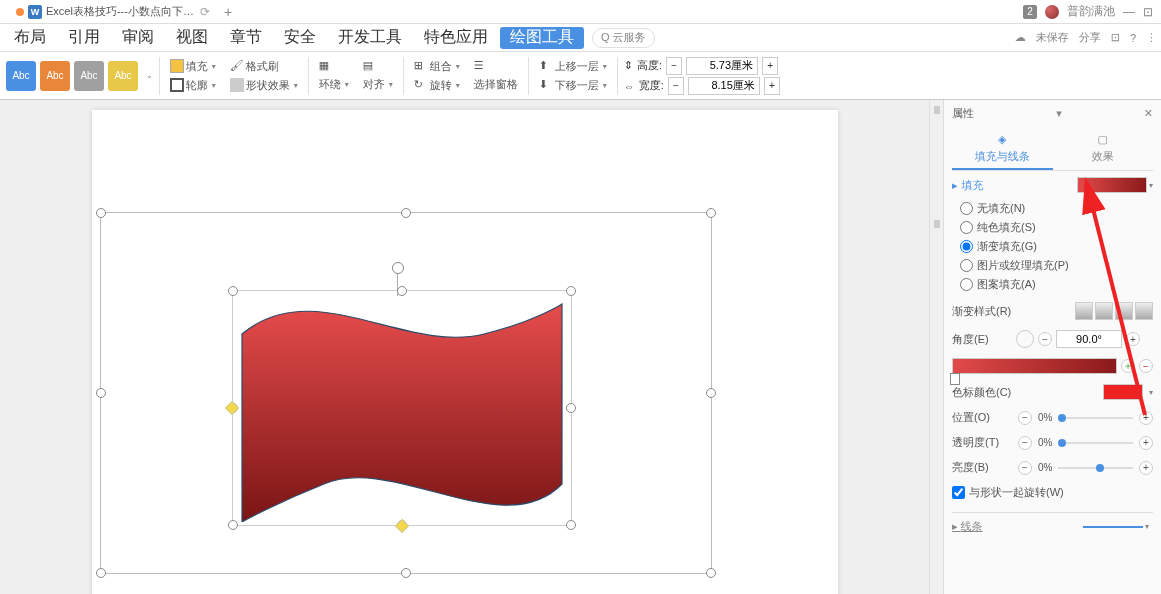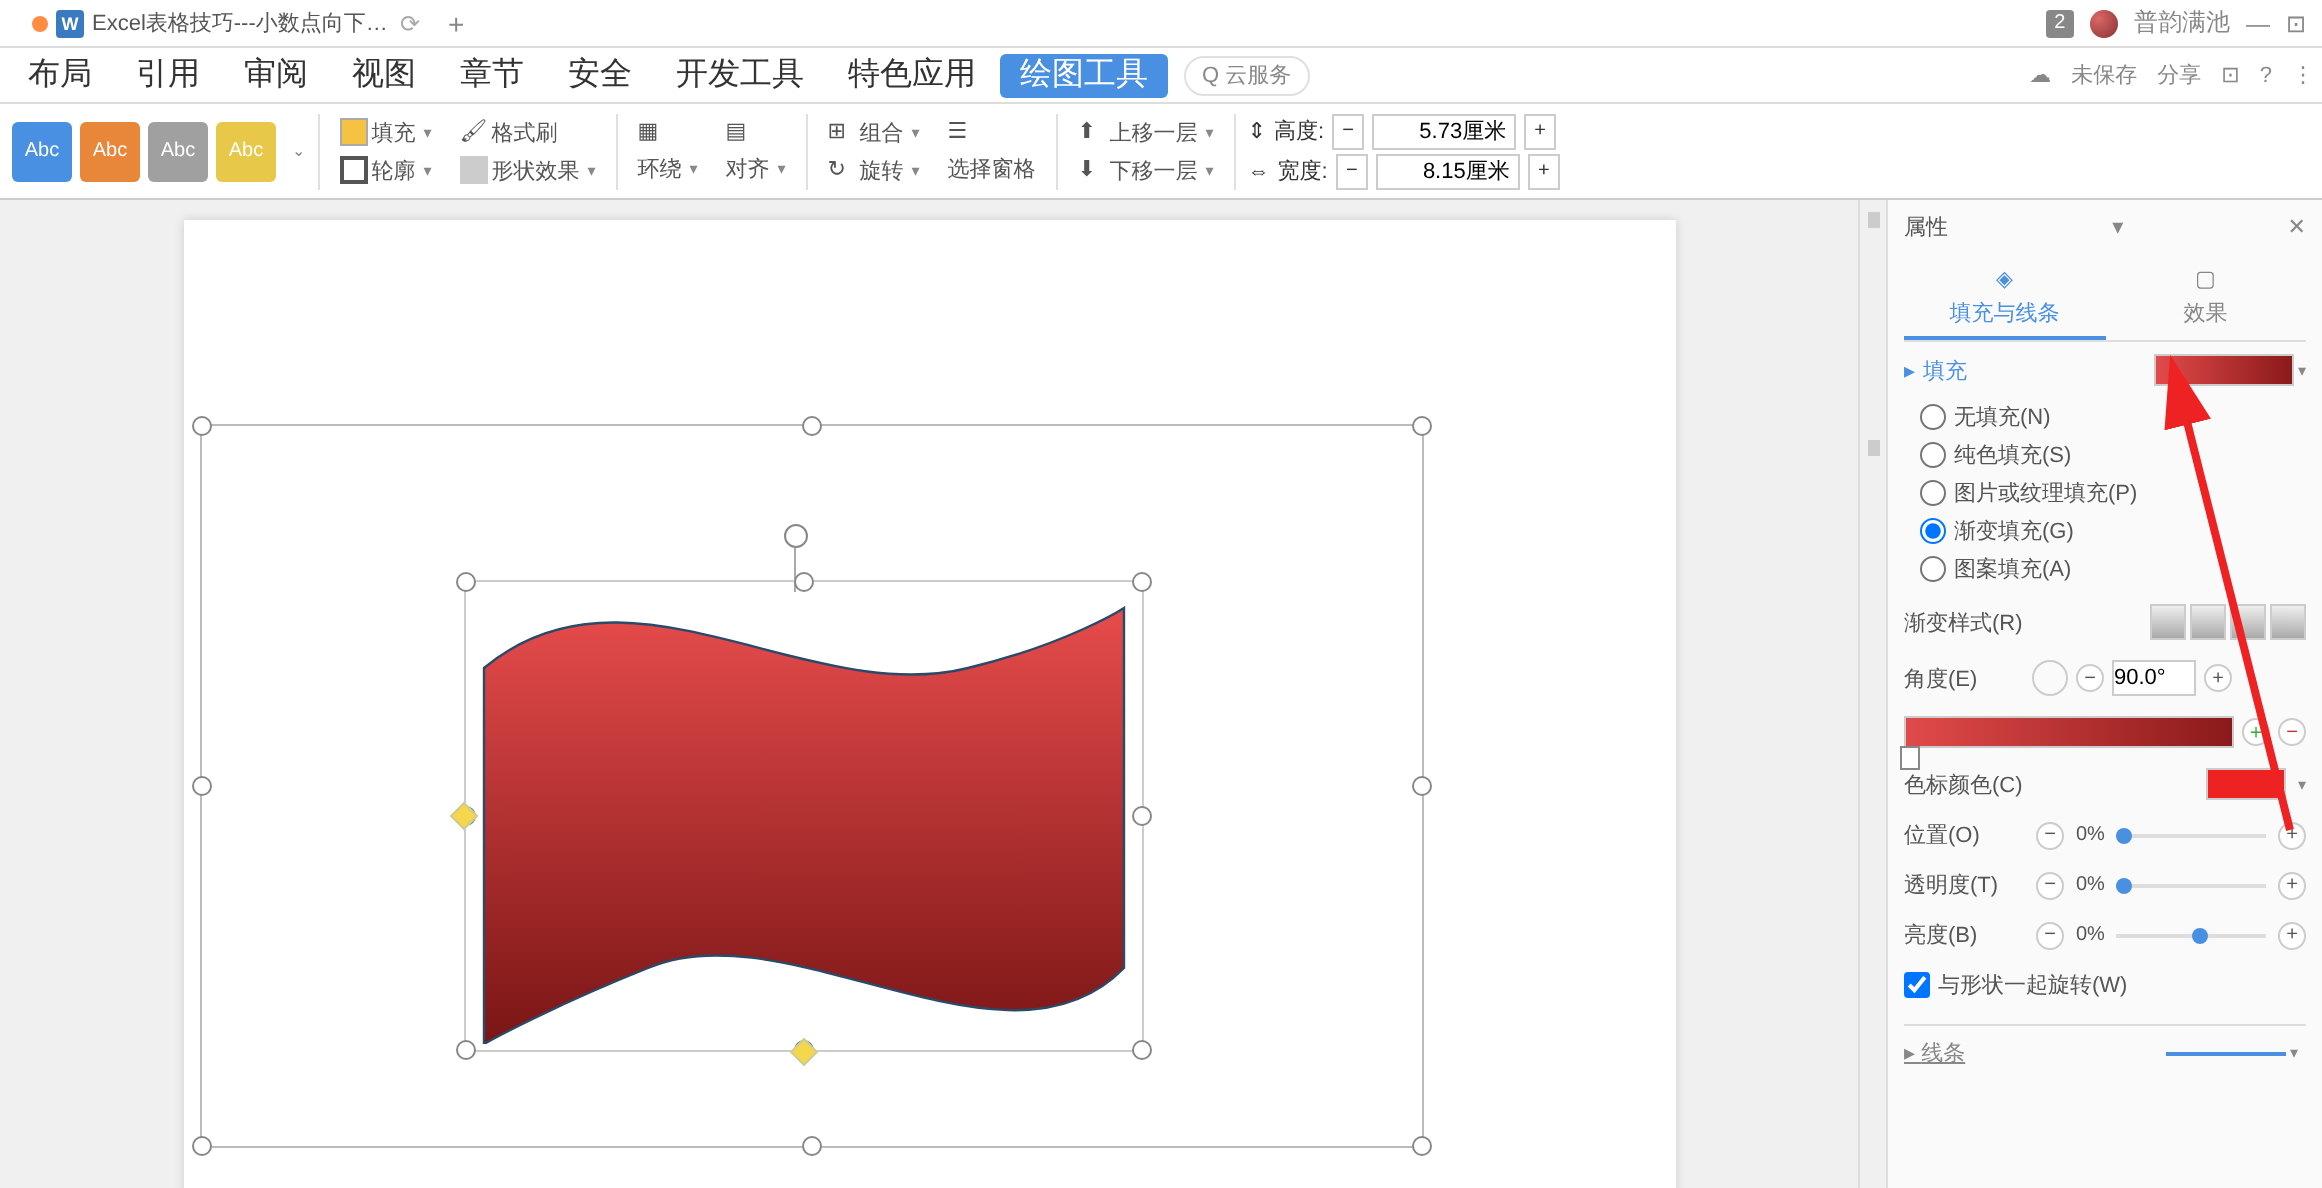--- a/index.html
+++ b/index.html
@@ -66,21 +66,21 @@
     .fill-swatch { width: 70px; height: 16px; background: linear-gradient(to right, #e24a4a, #8b1a1a); border: 1px solid #ccc; margin-left: auto; }
     .fill-row { display: flex; align-items: center; justify-content: space-between; }
     .radio-list { display: flex; flex-direction: column; gap: 4px; padding: 2px 0 0 8px; }
     .radio-item { display: flex; align-items: center; gap: 4px; }
     .radio-item input { margin: 0; }
     
     .prop-row { display: flex; align-items: center; gap: 4px; margin-top: 4px; }
     .prop-label { width: 60px; }
     .grad-styles { display: flex; gap: 2px; margin-left: auto; }
     .grad-style-box { width: 18px; height: 18px; border: 1px solid #ccc; background: linear-gradient(to bottom, #eee, #aaa); }
-    .angle-input { width: 42px; height: 18px; border: 1px solid #ccc; font-size: 11px; }
+    .angle-input { width: 66px; height: 18px; border: 1px solid #ccc; text-align: center; font-size: 11px; }
     .circ { width: 18px; height: 18px; border: 1px solid #ccc; border-radius: 50%; }
     
     .grad-bar { height: 16px; background: linear-gradient(to right, #e24a4a, #8b1a1a); border: 1px solid #ccc; position: relative; flex: 1; }
     .grad-stop { position: absolute; width: 10px; height: 12px; background: #fff; border: 1px solid #888; top: 14px; left: -3px; }
     
     .color-swatch-sm { width: 40px; height: 16px; background: #e22; border: 1px solid #ccc; }
     .slider-row { display: flex; align-items: center; gap: 6px; justify-content: center; }
     .mini-slider { flex: 1; height: 2px; background: #ddd; position: relative; }
     .mini-slider .thumb { position: absolute; width: 8px; height: 8px; border-radius: 50%; background: #4a90e2; top: -3px; left: 0; }
     .plusminus { width: 14px; height: 14px; border: 1px solid #ccc; border-radius: 50%; display: inline-flex; align-items: center; justify-content: center; font-size: 10px; background: #fff; }
@@ -315,26 +315,26 @@
     <div class="radio-list">
       <label class="radio-item">
           <input type="radio" name="fill" style="">
           <span>无填充(N)</span>
         </label>
       <label class="radio-item">
           <input type="radio" name="fill" style="">
           <span>纯色填充(S)</span>
         </label>
       <label class="radio-item">
+          <input type="radio" name="fill" checked="" style="">
+          <span>渐变填充(G)</span>
+        </label>
+      <label class="radio-item">
           <input type="radio" name="fill" style="">
           <span>图片或纹理填充(P)</span>
-        </label>
-      <label class="radio-item">
-          <input type="radio" name="fill" checked="" style="">
-          <span>渐变填充(G)</span>
         </label>
       <label class="radio-item">
           <input type="radio" name="fill" style="">
           <span>图案填充(A)</span>
         </label>
     </div>
 
     <div class="prop-row">
       <span class="prop-label">渐变样式(R)</span>
       <div class="grad-styles">

